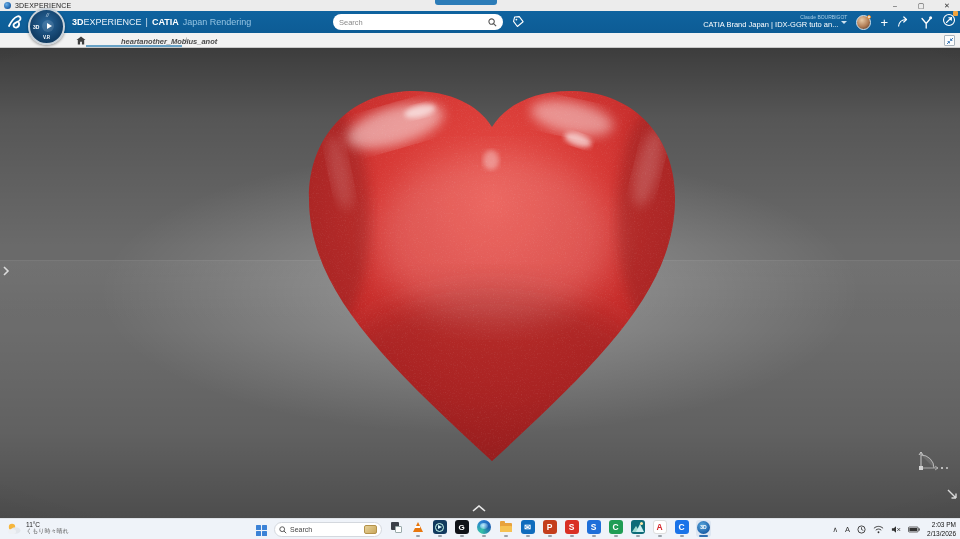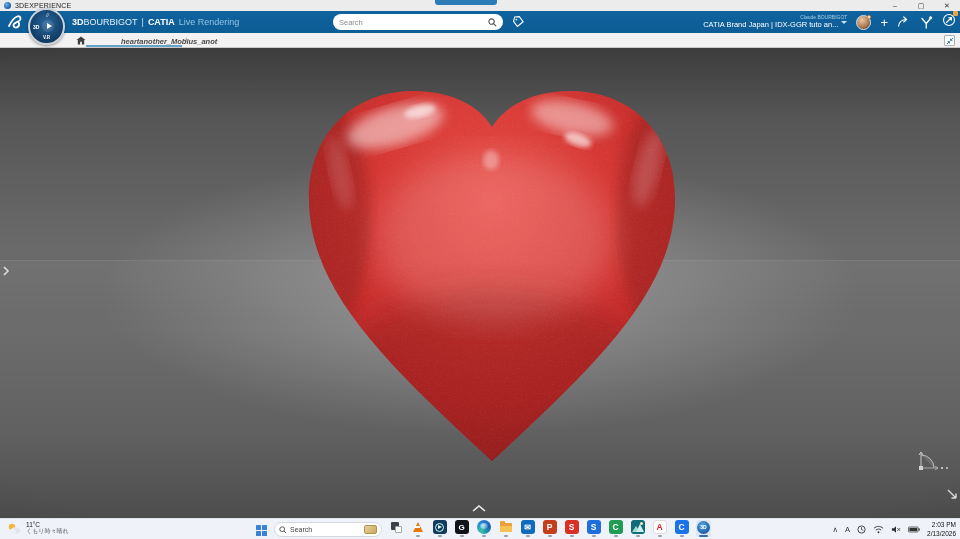--- a/index.html
+++ b/index.html
@@ -150,24 +150,24 @@
       <div class="win-btn">✕</div>
     </div>
   </div>
 
   <div class="ribbon">
     <svg class="logo3ds" width="18" height="18" viewBox="0 0 18 18">
       <path d="M3,13 C9,1 15,2 14.5,6 C14,9.5 7,9 7.5,12.5 C8,16 14,15 13,10" stroke="#fff" stroke-width="1.8" fill="none" stroke-linecap="round"></path>
     </svg>
     <div class="brand">
       <b>3D</b>
-        <span class="lt">BOURBIGOT</span>
+        <span class="lt">EXPERIENCE</span>
         <span class="sep">|</span>
         <b>CATIA</b>
-        <span class="mode">Live Rendering</span>
+        <span class="mode">Japan Rendering</span>
     </div>
 
     <div class="searchbox">
       <input type="text" placeholder="Search" style="">
       <svg width="9" height="9" viewBox="0 0 10 10">
         <circle cx="4" cy="4" r="3" stroke="#555" stroke-width="1.2" fill="none"></circle>
         <line x1="6.2" y1="6.2" x2="9" y2="9" stroke="#555" stroke-width="1.2"></line>
       </svg>
     </div>
     <svg class="tagicon" width="14" height="14" viewBox="0 0 14 14">

